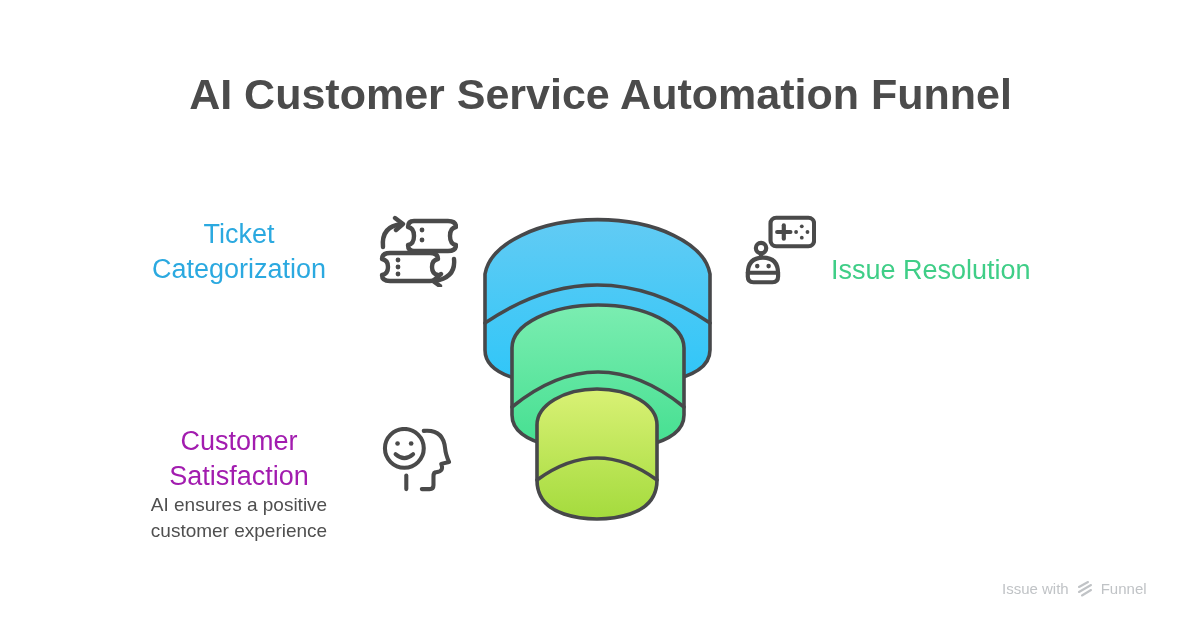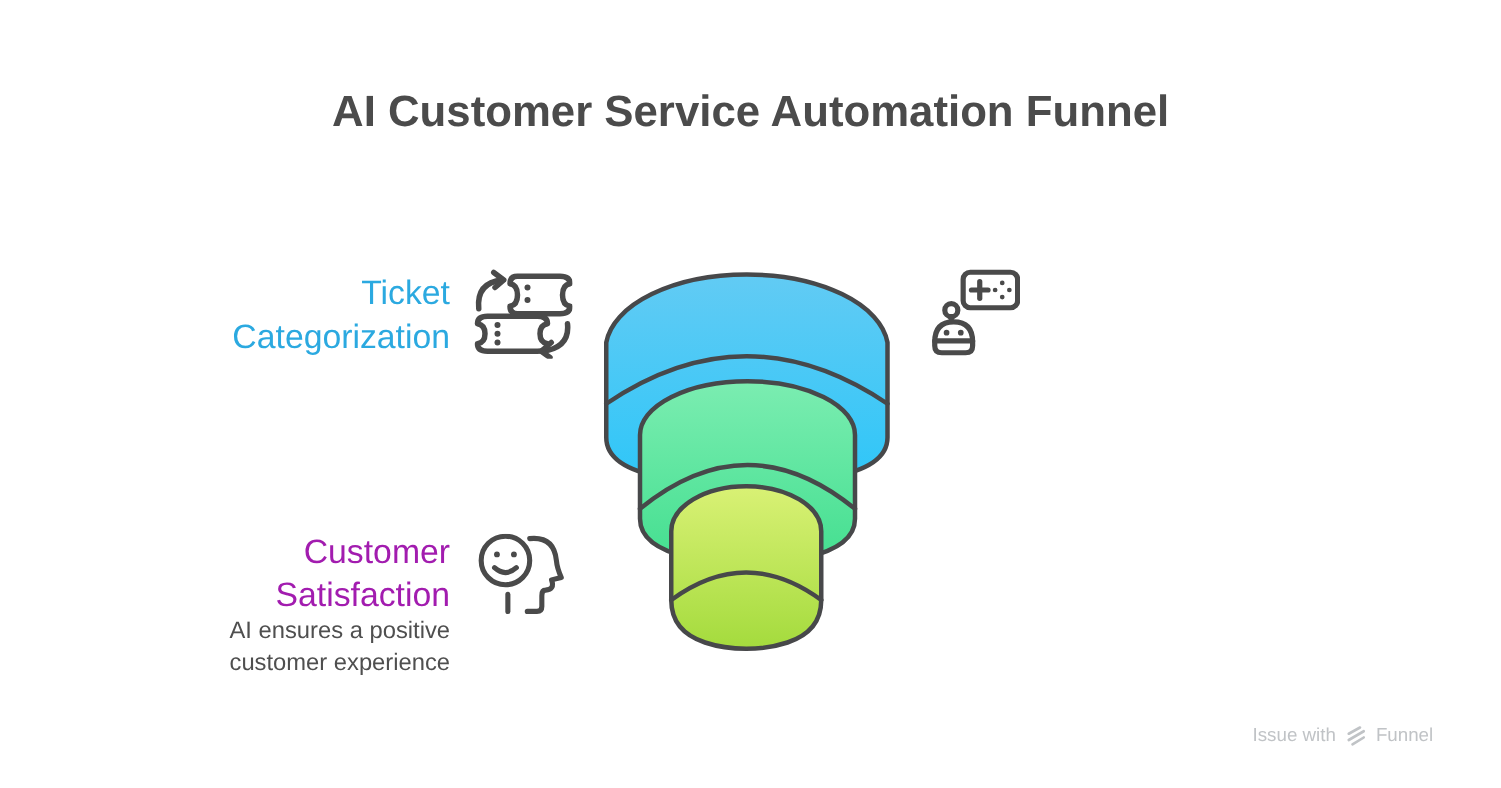--- a/index.html
+++ b/index.html
@@ -2,25 +2,25 @@
 <html><head>
 <meta charset="utf-8">
 <style>
   html,body{margin:0;padding:0;background:#ffffff;}
   .canvas{
     position:relative;width:1201px;height:630px;background:#ffffff;overflow:hidden;
     font-family:"Liberation Sans", sans-serif;
   }
   .page-title{
     position:absolute;left:0;right:0;top:70px;text-align:center;
-    font-size:35px;font-weight:bold;color:#4b4b4b;letter-spacing:0px;
+    font-size:43px;font-weight:bold;color:#4b4b4b;letter-spacing:0px;
   }
   .stage-label{position:absolute;font-size:27px;line-height:35px;font-weight:400;}
   .stage-desc{position:absolute;font-size:19px;line-height:26px;color:#4f4f4f;}
-  .right-align{text-align:right;}
+  .right-align{text-align:center;}
   .label-ticket{left:118px;top:217px;width:242px;color:#2ba9e0;}
   .desc-ticket{left:118px;top:302px;width:240px;}
   .label-issue{left:831px;top:253px;width:330px;color:#3fce87;}
   .desc-issue{left:831px;top:303px;width:240px;}
   .label-cust{left:118px;top:424px;width:242px;color:#a21caf;}
   .desc-cust{left:118px;top:492px;width:242px;}
   .icon{position:absolute;display:block;}
   .icon-ticket{left:378px;top:215px;}
   .icon-robot{left:744px;top:214px;}
   .icon-smiley{left:380px;top:427px;}
@@ -106,20 +106,21 @@
     </g>
     <g fill="#4a4a4a" stroke="none">
       <circle cx="61" cy="13" r="2"></circle>
         <circle cx="55" cy="19" r="2"></circle>
       <circle cx="67" cy="19" r="2"></circle>
         <circle cx="61" cy="25" r="2"></circle>
       <circle cx="14" cy="55" r="2.4"></circle>
         <circle cx="26" cy="55" r="2.4"></circle>
     </g>
   </svg>
+  <div class="stage-label label-issue">Issue Resolution</div>
 
   <div class="stage-label right-align label-cust">Customer Satisfaction</div>
   <svg class="icon icon-smiley" width="72" height="66" viewBox="0 0 72 68">
     <g fill="none" stroke="#4a4a4a" stroke-width="4.2" stroke-linecap="round" stroke-linejoin="round">
       <circle cx="24" cy="22" r="20"></circle>
       <path d="M15 28 Q24 36 33 28"></path>
       <path d="M26 50 V64"></path>
       <path d="M44 4 Q64 2 66 22 Q66.5 28 70 36 L62 38 Q65 46 57 46.5 Q54 46.5 54 51 L54 60 Q54 64 50 64 H42"></path>
     </g>
     <g fill="#4a4a4a" stroke="none">

